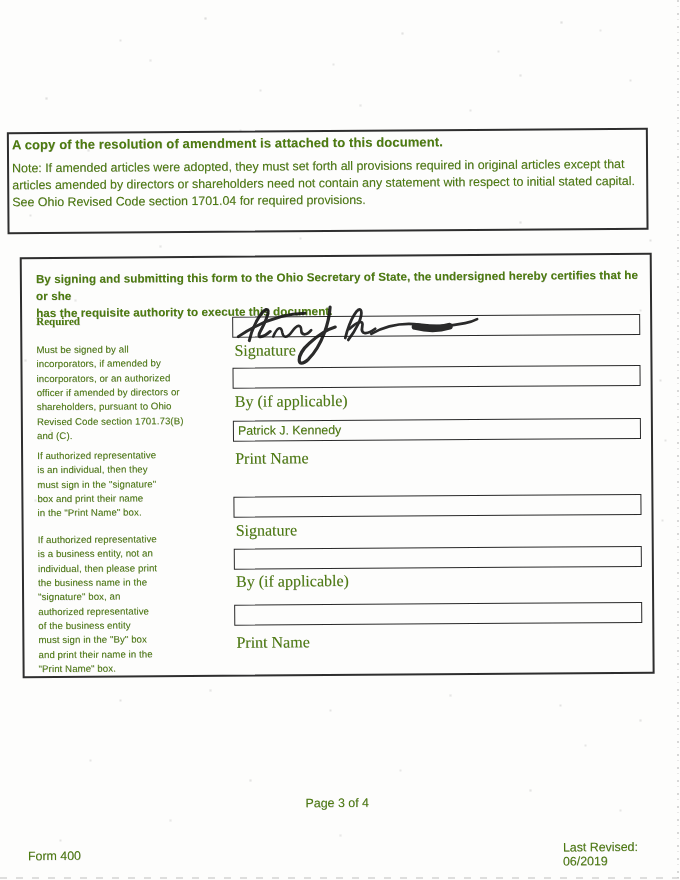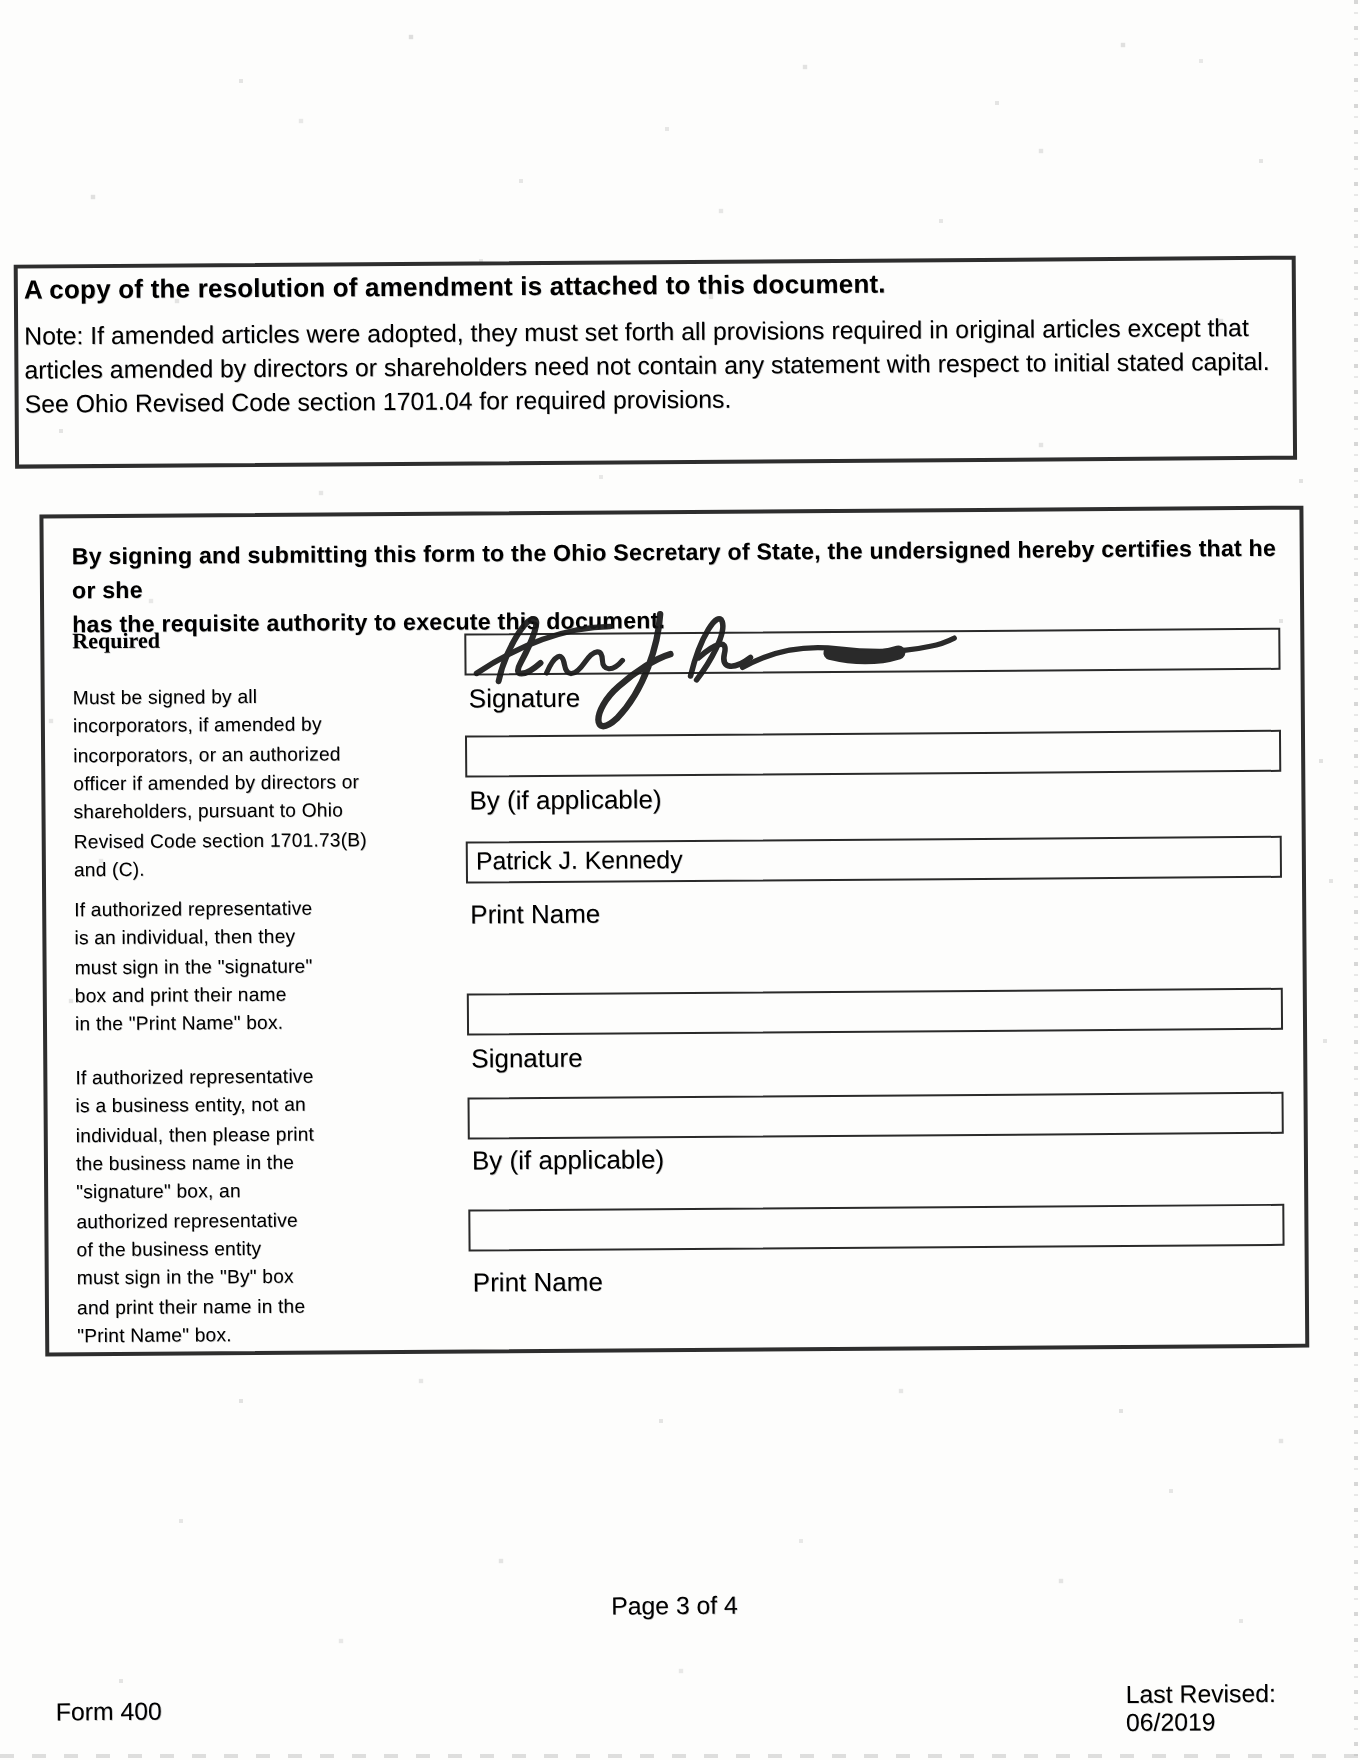--- a/index.html
+++ b/index.html
@@ -1,35 +1,35 @@
 <!DOCTYPE html>
 <html><head>
 <meta charset="utf-8">
 <style>
   html,body{margin:0;padding:0;background:#e9e9e9;}
   .page{
     position:relative;width:680px;height:880px;background:#fdfdfc;overflow:hidden;
-    font-family:"Liberation Sans","DejaVu Sans",sans-serif;color:#000000;
+    font-family:"Liberation Sans","DejaVu Sans",sans-serif;color:#4d7c0f;
   }
   .skew{position:absolute;left:0;top:0;width:680px;height:880px;transform:rotate(-0.4deg);transform-origin:50% 50%;}
   .box{position:absolute;border:2px solid #2e2e2e;background:transparent;}
   .box1{left:9px;top:130px;width:637px;height:98px;}
   .box2{left:21px;top:255px;width:628px;height:417px;}
   .b1title{position:absolute;left:3px;top:3px;font-size:13px;font-weight:bold;letter-spacing:.1px;}
   .b1note{position:absolute;left:3px;top:26px;width:625px;font-size:12.4px;line-height:17px;}
   .lines{white-space:pre-line;}
   .cert{position:absolute;left:14px;top:11px;width:605px;font-size:11.6px;font-weight:bold;line-height:17px;letter-spacing:.1px;}
   .req{position:absolute;left:14px;top:56px;font-size:11px;font-weight:bold;font-family:Liberation Serif, serif;}
   .para{position:absolute;left:14px;width:205px;font-size:9.6px;line-height:14.35px;letter-spacing:.1px;}
   .p1{top:84px;}
   .p2{top:190px;}
   .p3{top:274px;}
   .fbox{position:absolute;left:210px;width:406px;height:19px;border:1.6px solid #2a2a2a;background:transparent;}
   .fval{display:block;padding-left:4px;font-size:12.4px;line-height:19px;}
-  .flabel{position:absolute;left:212px;font-size:13px;}
+  .flabel{position:absolute;left:212px;font-size:16px;font-family:Liberation Serif, serif;}
   .footer-item{position:absolute;font-size:12.4px;}
   .sig{position:absolute;left:213px;top:41px;width:244px;height:70px;overflow:visible;z-index:3;opacity:.92;}
   .sig path{stroke:#191919;fill:none;stroke-linecap:round;stroke-linejoin:round;}
   
   .page *{text-shadow:0.3px 0.3px 0 rgba(30,30,30,.30);}
   .speckles{position:absolute;left:0;top:0;width:1px;height:1px;text-shadow:none;
     box-shadow:
       46px 98px 0 0.6px rgba(50,50,50,.14), 120px 40px 0 0.5px rgba(50,50,50,.12),
       205px 18px 0 0.6px rgba(50,50,50,.15), 333px 64px 0 0.5px rgba(50,50,50,.11),
       402px 33px 0 0.6px rgba(50,50,50,.13), 498px 51px 0 0.5px rgba(50,50,50,.12),

